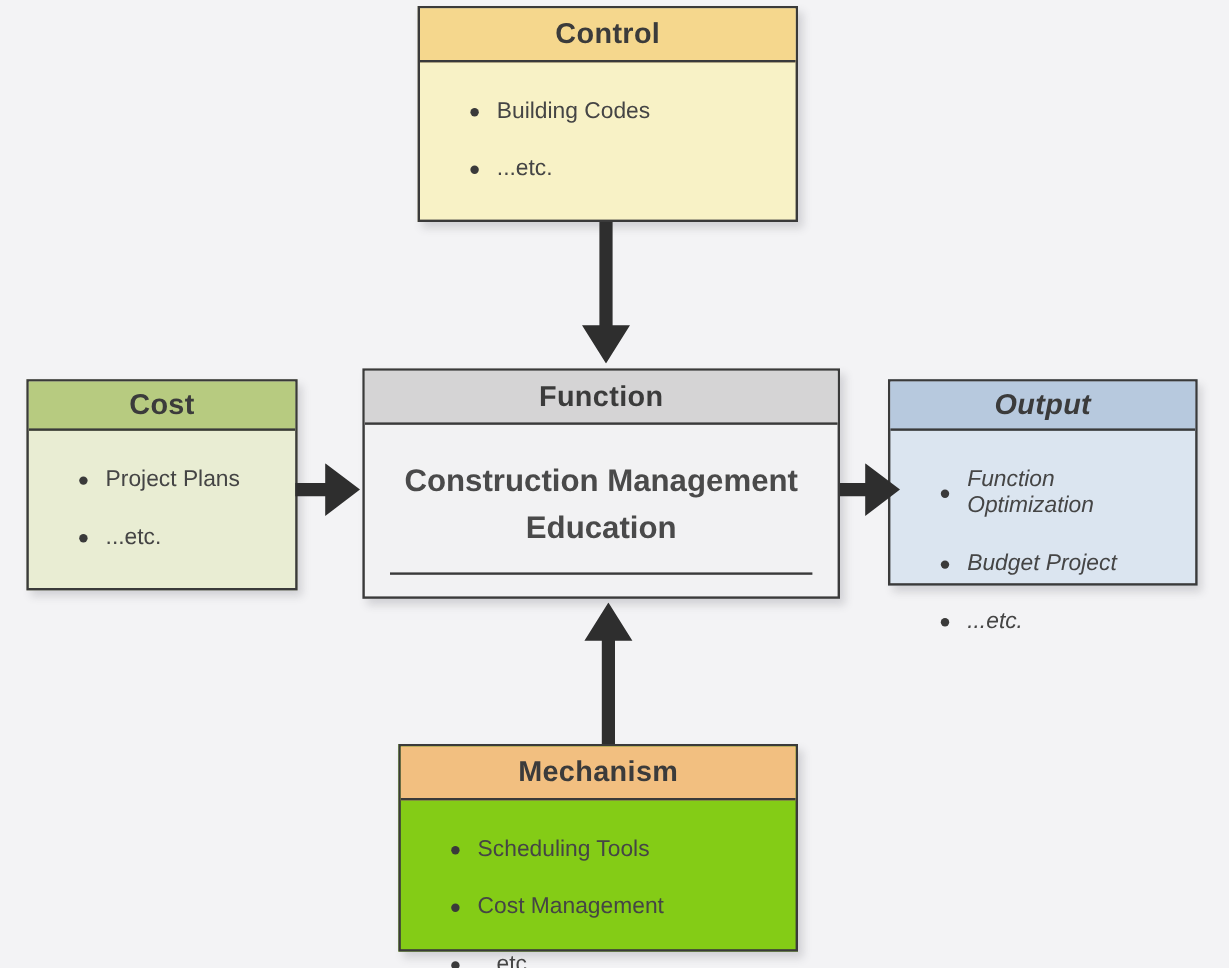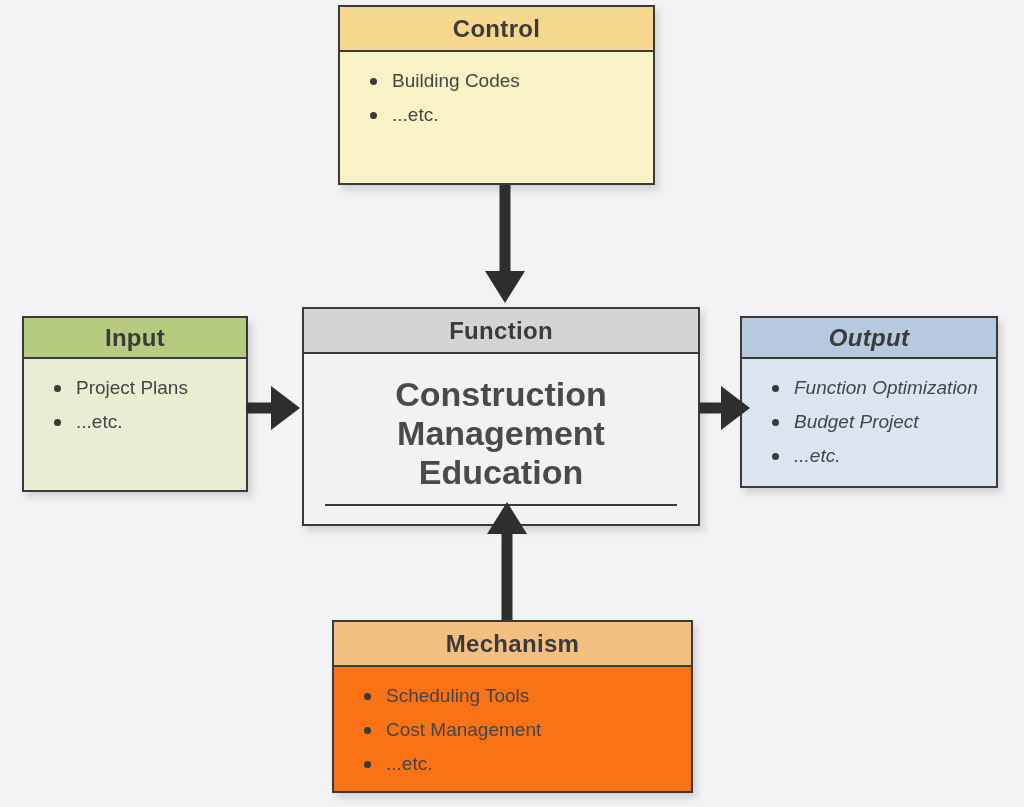--- a/index.html
+++ b/index.html
@@ -36,66 +36,66 @@
     flex: 0 0 auto;
   }
   .box-body {
     flex: 1 1 auto;
     display: flex;
     flex-direction: column;
     justify-content: flex-start;
   }
   ul.bullet-list {
     list-style: none;
-    margin: 4px;
+    margin: 16px;
     padding: 14px 10px 10px 26px;
     display: flex;
     flex-direction: column;
-    gap: 12px;
+    gap: 26px;
   }
   ul.bullet-list li {
     display: flex;
     align-items: center;
     font-size: 19px;
     color: #454545;
     line-height: 22px;
   }
   .bullet-dot {
     width: 7px;
     height: 7px;
     border-radius: 50%;
     background: #3a3a3a;
     margin-right: 15px;
     flex: 0 0 auto;
   }
 
   
-  .box-control   { left: 338px; top: 5px;   width: 317px; height: 180px; background: #f8f2c6; }
+  .box-control   { left: 348px; top: 5px;   width: 317px; height: 180px; background: #f8f2c6; }
   .box-control .box-header   { background: #f5d78d; height: 43px; }
 
   .box-input     { left: 22px;  top: 316px; width: 226px; height: 176px; background: #e9edd3; }
   .box-input .box-header     { background: #b7cb80; height: 39px; }
 
-  .box-function  { left: 302px; top: 307px; width: 398px; height: 219px; background: #f2f2f3; }
+  .box-function  { left: 302px; top: 307px; width: 398px; height: 192px; background: #f2f2f3; }
   .box-function .box-header  { background: #d5d4d5; height: 43px; }
 
   .box-output    { left: 740px; top: 316px; width: 258px; height: 172px; background: #dbe5f0; font-style: italic; }
   .box-output .box-header    { background: #b7c9de; height: 39px; }
 
-  .box-mechanism { left: 332px; top: 620px; width: 361px; height: 173px; background: #f97316; }
+  .box-mechanism { left: 332px; top: 620px; width: 333px; height: 173px; background: #84cc16; }
   .box-mechanism .box-header { background: #f2bf80; height: 43px; }
 
   
   .function-body {
     align-items: center;
     justify-content: center;
     position: relative;
   }
   .function-title {
-    font-size: 34px;
+    font-size: 26px;
     font-weight: bold;
     color: #4a4a4a;
     text-align: center;
     line-height: 39px;
     padding: 0 14px;
     margin-top: -12px;
   }
   .function-underline {
     position: absolute;
     left: 50%;
@@ -126,21 +126,21 @@
         </li>
         <li>
           <span class="bullet-dot"></span>
           <span>...etc.</span>
         </li>
       </ul>
     </div>
   </div>
 
   <div class="idef-box box-input">
-    <div class="box-header">Input</div>
+    <div class="box-header">Cost</div>
     <div class="box-body">
       <ul class="bullet-list">
         <li>
           <span class="bullet-dot"></span>
           <span>Project Plans</span>
         </li>
         <li>
           <span class="bullet-dot"></span>
           <span>...etc.</span>
         </li>

